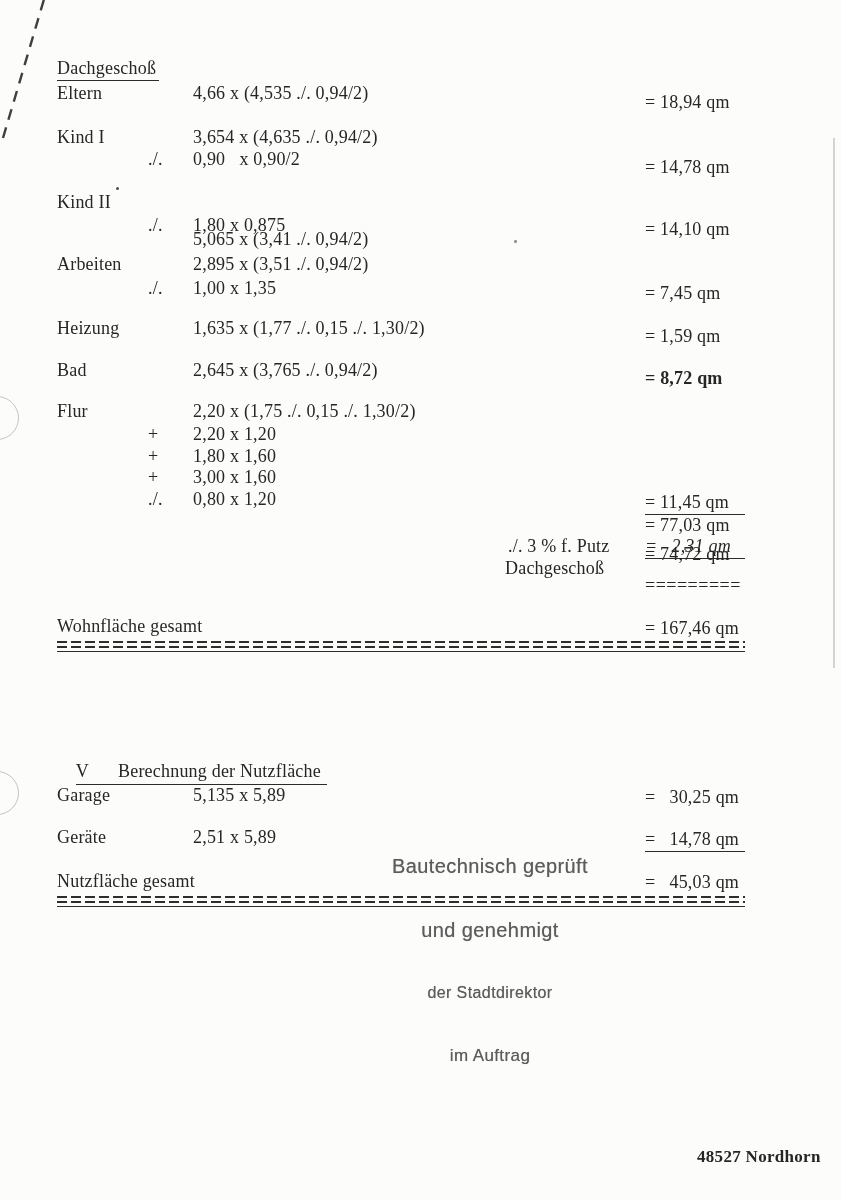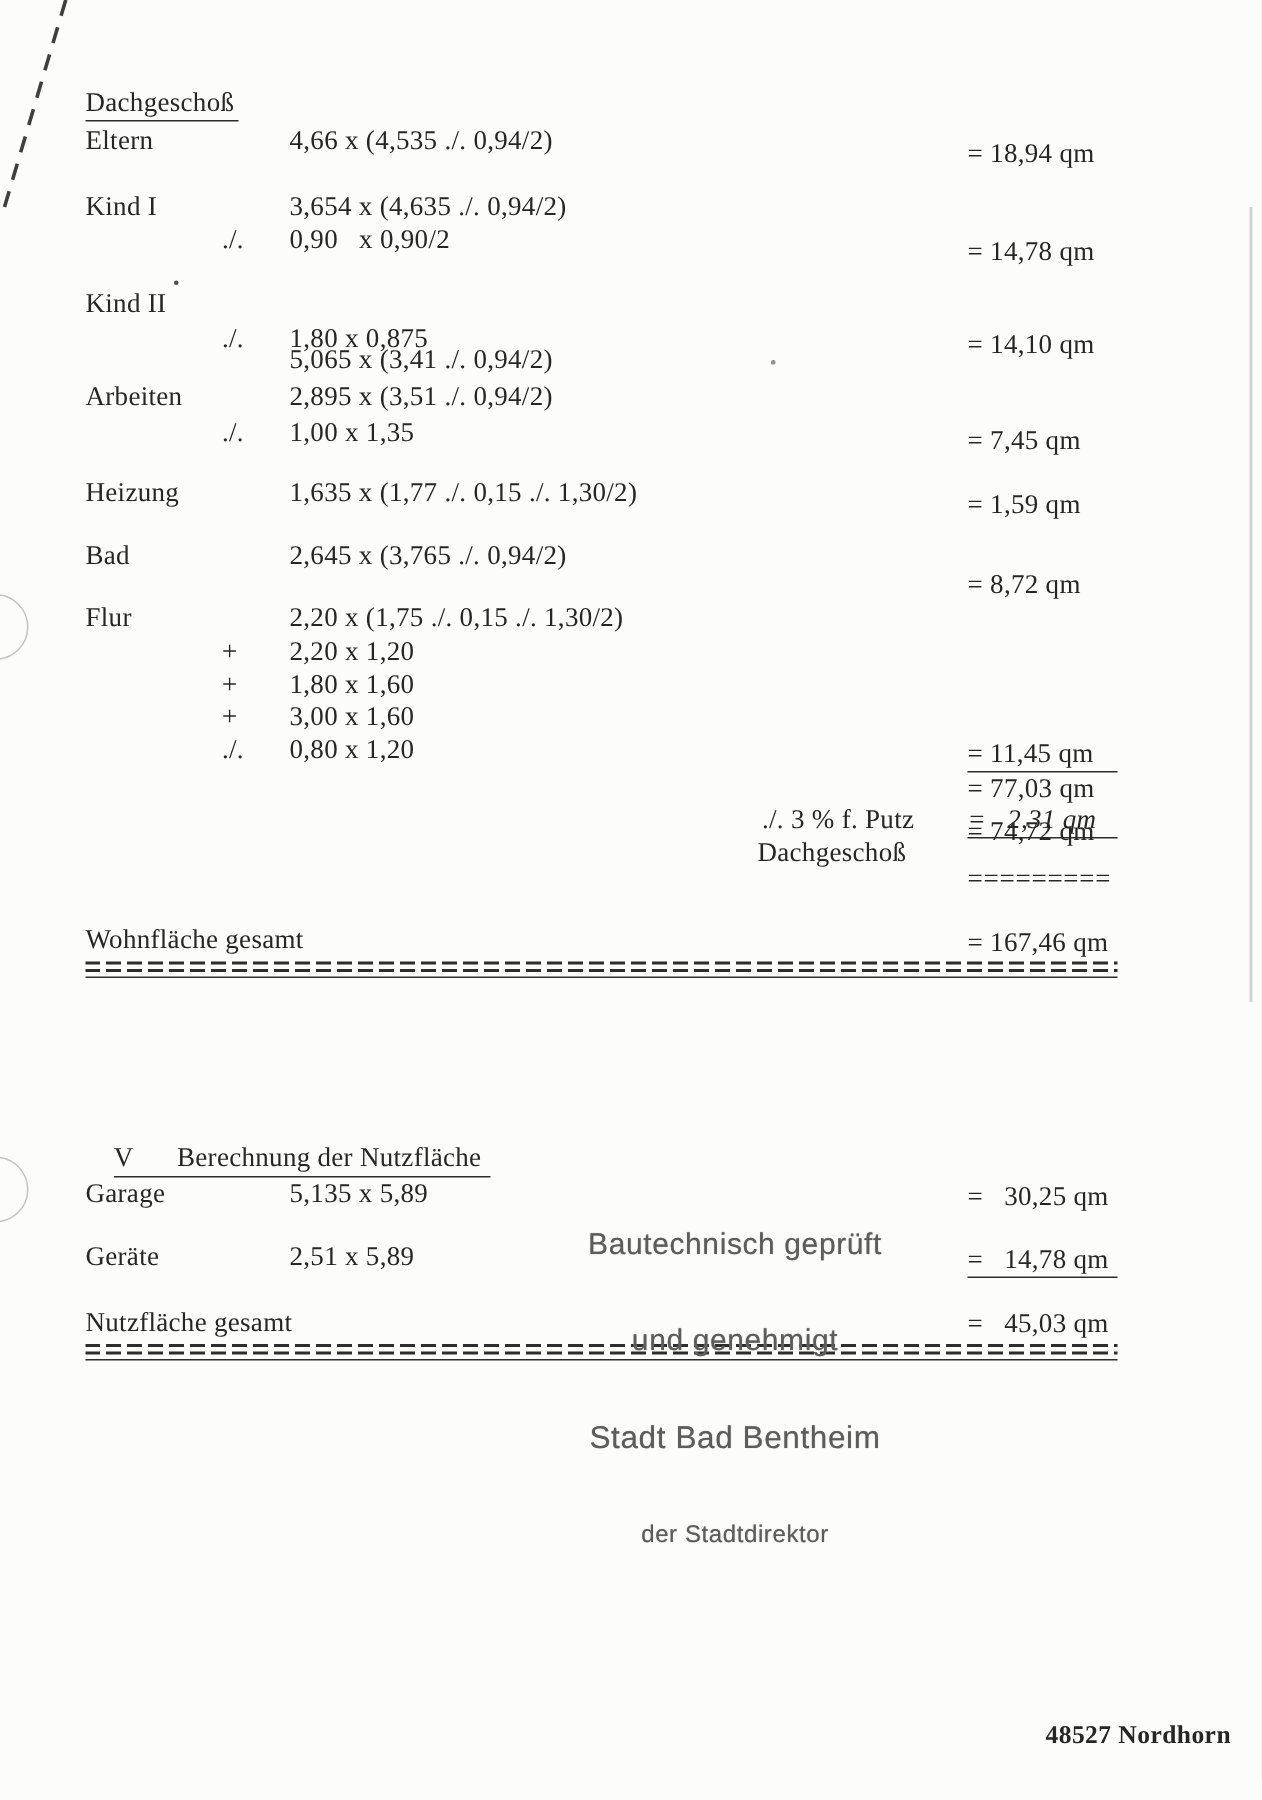--- a/index.html
+++ b/index.html
@@ -35,21 +35,21 @@
   }
   .stamp{
     position:absolute;left:378px;top:778px;width:224px;
     text-align:center;
     font-family:"Liberation Sans","DejaVu Sans",sans-serif;
     color:#5c5c5c;
     text-shadow:0 0 .7px #8a8a8a;
     letter-spacing:.4px;
     white-space:pre;
   }
-  .stamp .s1{font-size:20px;line-height:22px;}
+  .stamp .s1{font-size:20px;line-height:22px;margin-top:36px;}
   .stamp .s2{font-size:20px;line-height:22px;}
   .stamp .s3{font-size:21px;line-height:25px;}
   .stamp .s4{font-size:16px;line-height:21px;}
   .stamp .s5{font-size:17px;line-height:22px;}
   .postmark{position:absolute;left:697px;top:1147px;font-weight:bold;font-size:17px;letter-spacing:.3px;}
   .arc{position:absolute;width:42px;height:42px;border:1.8px solid #c3c3c3;border-radius:50%;left:-25px;}
   .edge-line{position:absolute;left:833px;top:138px;width:2px;height:530px;background:#d3d3d1;}
   .speck{position:absolute;border-radius:50%;background:#4d4d4d;}
   .corner-svg{position:absolute;left:0;top:0;}
 </style>
@@ -90,21 +90,21 @@
   <span class="t op" style="top:278px;">./.</span>
   <span class="t formula" style="top:278px;">1,00 x 1,35</span>
   <span class="t res" style="top:283px;">= 7,45 qm</span>
 
   <span class="t lbl" style="top:318px;">Heizung</span>
   <span class="t formula" style="top:318px;">1,635 x (1,77 ./. 0,15 ./. 1,30/2)</span>
   <span class="t res" style="top:326px;">= 1,59 qm</span>
 
   <span class="t lbl" style="top:360px;">Bad</span>
   <span class="t formula" style="top:360px;">2,645 x (3,765 ./. 0,94/2)</span>
-  <span class="t res" style="top:379px;">= 8,72 qm</span>
+  <span class="t res" style="top:368px;font-weight:bold;">= 8,72 qm</span>
 
   <span class="t lbl" style="top:401px;">Flur</span>
   <span class="t formula" style="top:401px;">2,20 x (1,75 ./. 0,15 ./. 1,30/2)</span>
   <span class="t op" style="top:424px;">+</span>
   <span class="t formula" style="top:424px;">2,20 x 1,20</span>
   <span class="t op" style="top:446px;">+</span>
   <span class="t formula" style="top:446px;">1,80 x 1,60</span>
   <span class="t op" style="top:467px;">+</span>
   <span class="t formula" style="top:467px;">3,00 x 1,60</span>
   <span class="t op" style="top:489px;">./.</span>
@@ -134,19 +134,19 @@
   <span class="t formula" style="top:827px;">2,51 x 5,89</span>
   <span class="t res" style="top:829px;"><span class="u">=   14,78 qm</span></span>
 
   <span class="t lbl" style="top:871px;">Nutzfläche gesamt</span>
   <span class="t res" style="top:872px;">=   45,03 qm</span>
   <div class="big-rule" style="top:896px;"></div>
 
   <div class="stamp">
     <div class="s1">Bautechnisch geprüft</div>
     <div class="s2">und genehmigt</div>
-    <div class="s3">Stadt Bad Bentheim</div>
     <div class="s4">der Stadtdirektor</div>
+    <div class="s5">im Auftrag</div>
   </div>
 
   <span class="postmark">48527 Nordhorn</span>
 
 </div>
 
 </body></html>

